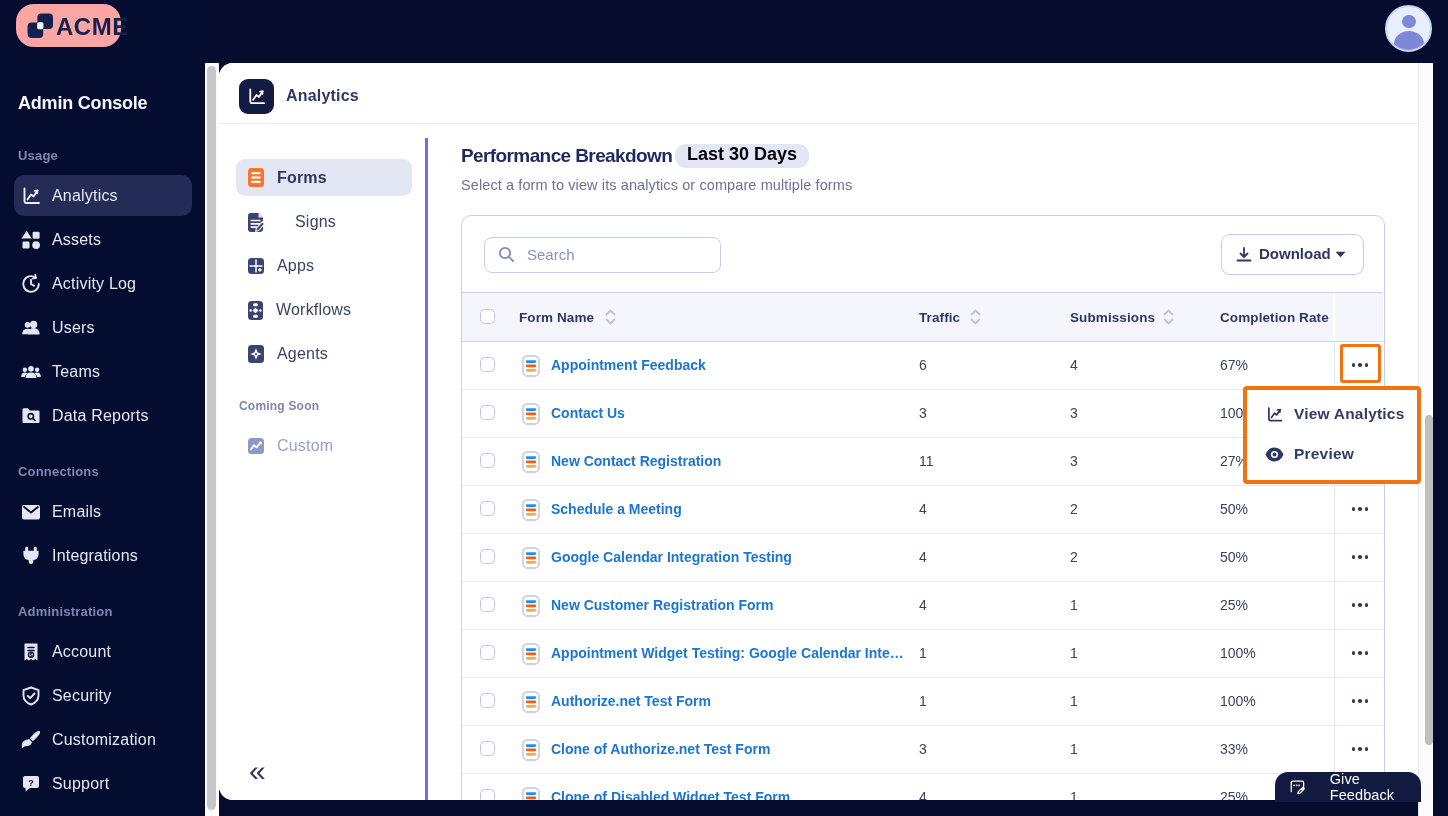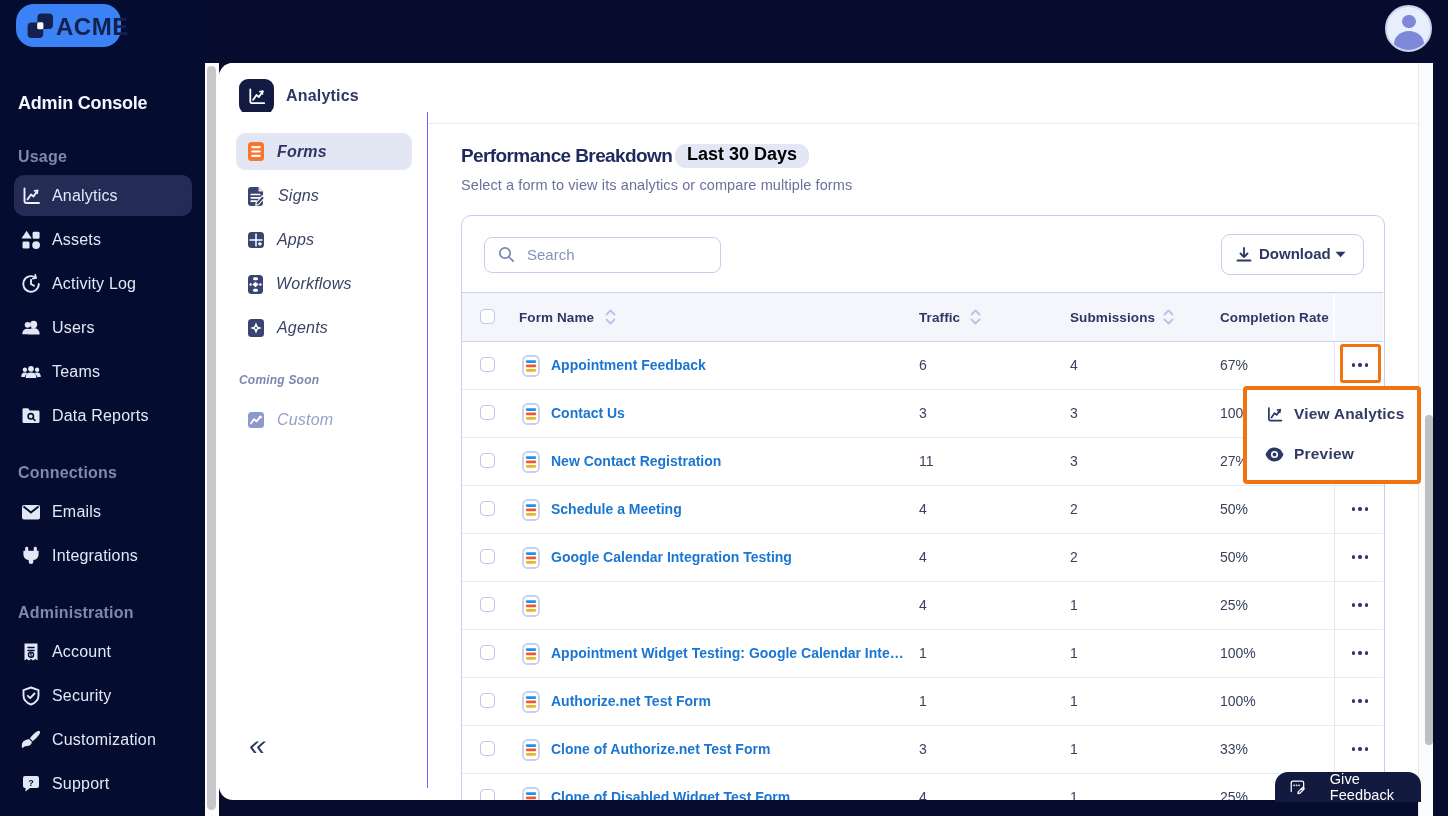--- a/index.html
+++ b/index.html
@@ -1,45 +1,45 @@
 <!DOCTYPE html>
 <html><head>
 <meta charset="utf-8">
 <style>
   * { margin:0; padding:0; box-sizing:border-box; }
   html,body { width:1448px; height:816px; overflow:hidden; }
   body { background:#050c2d; font-family:"Liberation Sans", sans-serif; position:relative; }
 
   
   #sidebar { position:absolute; left:0; top:0; width:205px; height:816px; background:#040c30; }
-  #logo { position:absolute; left:16px; top:4px; width:105px; height:43px; background:#3b82f6; border-radius:18px; }
+  #logo { position:absolute; left:16px; top:4px; width:105px; height:43px; background:#fca5a5; border-radius:18px; }
   #logo .glyph { position:absolute; left:11px; top:9px; width:42px; height:30px; }
   #logo .acme { position:absolute; left:40px; top:9px; font-size:24px; font-weight:800; color:#14204d; letter-spacing:0.5px; }
   #admin-title { position:absolute; left:18px; top:93px; font-size:18px; font-weight:700; color:#f5f7fd; letter-spacing:-0.2px; }
-  .sec-label { position:absolute; left:18px; font-size:16px; font-weight:700; color:#7e88b0; letter-spacing:0.2px; }
+  .sec-label { position:absolute; left:18px; font-size:13px; font-weight:700; color:#7e88b0; letter-spacing:0.2px; }
   .nav-item { position:absolute; left:14px; width:178px; height:41px; border-radius:10px; display:flex; align-items:center; }
   .nav-item.sel { background:#242c56; }
   .nav-item svg { margin-left:6px; width:22px; height:22px; flex:none; }
   .nav-item .lbl { margin-left:10px; font-size:16px; font-weight:500; color:#e4e8f6; letter-spacing:0.2px; }
 
   
   #lscroll { position:absolute; left:205px; top:63px; width:14px; height:753px; background:#fdfdfd; }
   #lscroll .thumb { position:absolute; left:1.5px; top:3px; width:9px; height:744px; background:#c7c7c9; border-radius:5px; }
   #rscroll { position:absolute; left:1418px; top:63px; width:15px; height:753px; background:#fbfbfc; border-left:1px solid #e8e8eb; }
   #rscroll .thumb { position:absolute; left:5.5px; top:352px; width:8px; height:330px; background:#bfbfc2; border-radius:4px; }
 
   
   #card { position:absolute; left:219px; top:63px; width:1199px; height:737px; background:#fff; border-radius:14px 0 0 14px; overflow:hidden; }
   #card-head { position:absolute; left:0; top:0; width:1199px; height:61px; border-bottom:1px solid #e8eaf3; background:#fff; }
   #hd-icon { position:absolute; left:20px; top:16px; width:35px; height:35px; background:#131b43; border-radius:9px; }
   #hd-title { position:absolute; left:67px; top:0; height:61px; line-height:66px; font-size:16px; font-weight:700; color:#2e3963; letter-spacing:0.2px; }
   #hd-right { position:absolute; right:33px; top:0; height:61px; line-height:66px; font-size:14px; font-weight:700; color:#2e3963; }
 
   
-  #isb { position:absolute; left:0; top:49px; width:209px; height:676px; border-right:1px solid #8b5cf6; background:#fff;font-style:italic; }
+  #isb { position:absolute; left:0; top:75px; width:209px; height:676px; border-right:3px solid #8b5cf6; background:#fff; }
   .s-item { position:absolute; left:17px; width:176px; height:37px; border-radius:9px; display:flex; align-items:center; }
   .s-item.sel { background:#e3e6f3; }
   .s-item svg { margin-left:12px; flex:none; }
   .s-item .lbl { margin-left:13px; font-size:16px; font-weight:500; color:#3a4366; letter-spacing:0.2px; }
   .s-item.sel .lbl { font-weight:700; color:#2d3763; }
   .s-item.dim .lbl { color:#98a1c5; }
   #coming { position:absolute; left:20px; top:261px; font-size:12px; font-weight:700; color:#7e87ae; letter-spacing:0.2px; }
   #collapse { position:absolute; left:30px; top:616px; font-size:30px; font-weight:400; color:#2e3963; }
 
   
@@ -233,21 +233,21 @@
   <div id="isb">
     <div class="s-item sel" style="top:21px;">
       <svg width="16" height="19" viewBox="0 0 16 19">
         <rect x="0" y="0" width="16" height="19" rx="3.5" fill="#f8752c"></rect>
         <rect x="3.2" y="4" width="9.6" height="2.2" rx="1.1" fill="#fff"></rect>
         <rect x="3.2" y="8.4" width="9.6" height="2.2" rx="1.1" fill="#fff"></rect>
         <rect x="3.2" y="12.8" width="9.6" height="2.2" rx="1.1" fill="#fff"></rect>
       </svg>
       <div class="lbl">Forms</div>
     </div>
-    <div class="s-item" style="top:65.5px;">
+    <div class="s-item" style="top:65.5px;gap:17px;">
       <svg width="17" height="19" viewBox="0 0 17 19">
         <path d="M0 3 q0-3 3-3 h7.5 L15 4.5 V16 q0 3-3 3 H3 q-3 0-3-3 z" fill="#3a4470"></path>
         <path d="M10.5 0 L15 4.5 H10.5 Z" fill="#fff" opacity="0.85"></path>
         <path d="M3.2 7.5 h8.6 M3.2 10.8 h8.6 M3.2 14.1 h5" stroke="#fff" stroke-width="1.7" stroke-linecap="round"></path>
         <path d="M8.2 15.5 L14.2 8.8 L16.6 10.9 L10.6 17.6 L7.8 18.2 Z" fill="#3a4470" stroke="#fff" stroke-width="1.1"></path>
       </svg>
       <div class="lbl">Signs</div>
     </div>
     <div class="s-item" style="top:109.5px;">
       <svg width="16" height="16" viewBox="0 0 16 16">
@@ -418,20 +418,21 @@
           </div>
         </div>
 <div class="row" style="top:365.5px;">
           <div class="cb"></div>
           <svg width="18" height="22" viewBox="0 0 18 22" style="position:absolute;left:60px;top:13px;">
             <rect x="1" y="1" width="16" height="20" rx="4.5" fill="#fff" stroke="#c9cff0" stroke-width="1.8"></rect>
             <rect x="3.8" y="5.2" width="10.4" height="2.7" rx="1.35" fill="#1e8ff2"></rect>
             <rect x="3.8" y="9.6" width="10.4" height="2.7" rx="1.35" fill="#f4581f"></rect>
             <rect x="3.8" y="14" width="10.4" height="2.7" rx="1.35" fill="#f7b21f"></rect>
           </svg>
+          <div class="link">New Customer Registration Form</div>
           <div class="num" style="left:457px;">4</div>
           <div class="num" style="left:608px;">1</div>
           <div class="num" style="left:758px;">25%</div>
           <div class="dots">
             <i></i>
             <i></i>
             <i></i>
           </div>
         </div>
 <div class="row" style="top:413.5px;">

